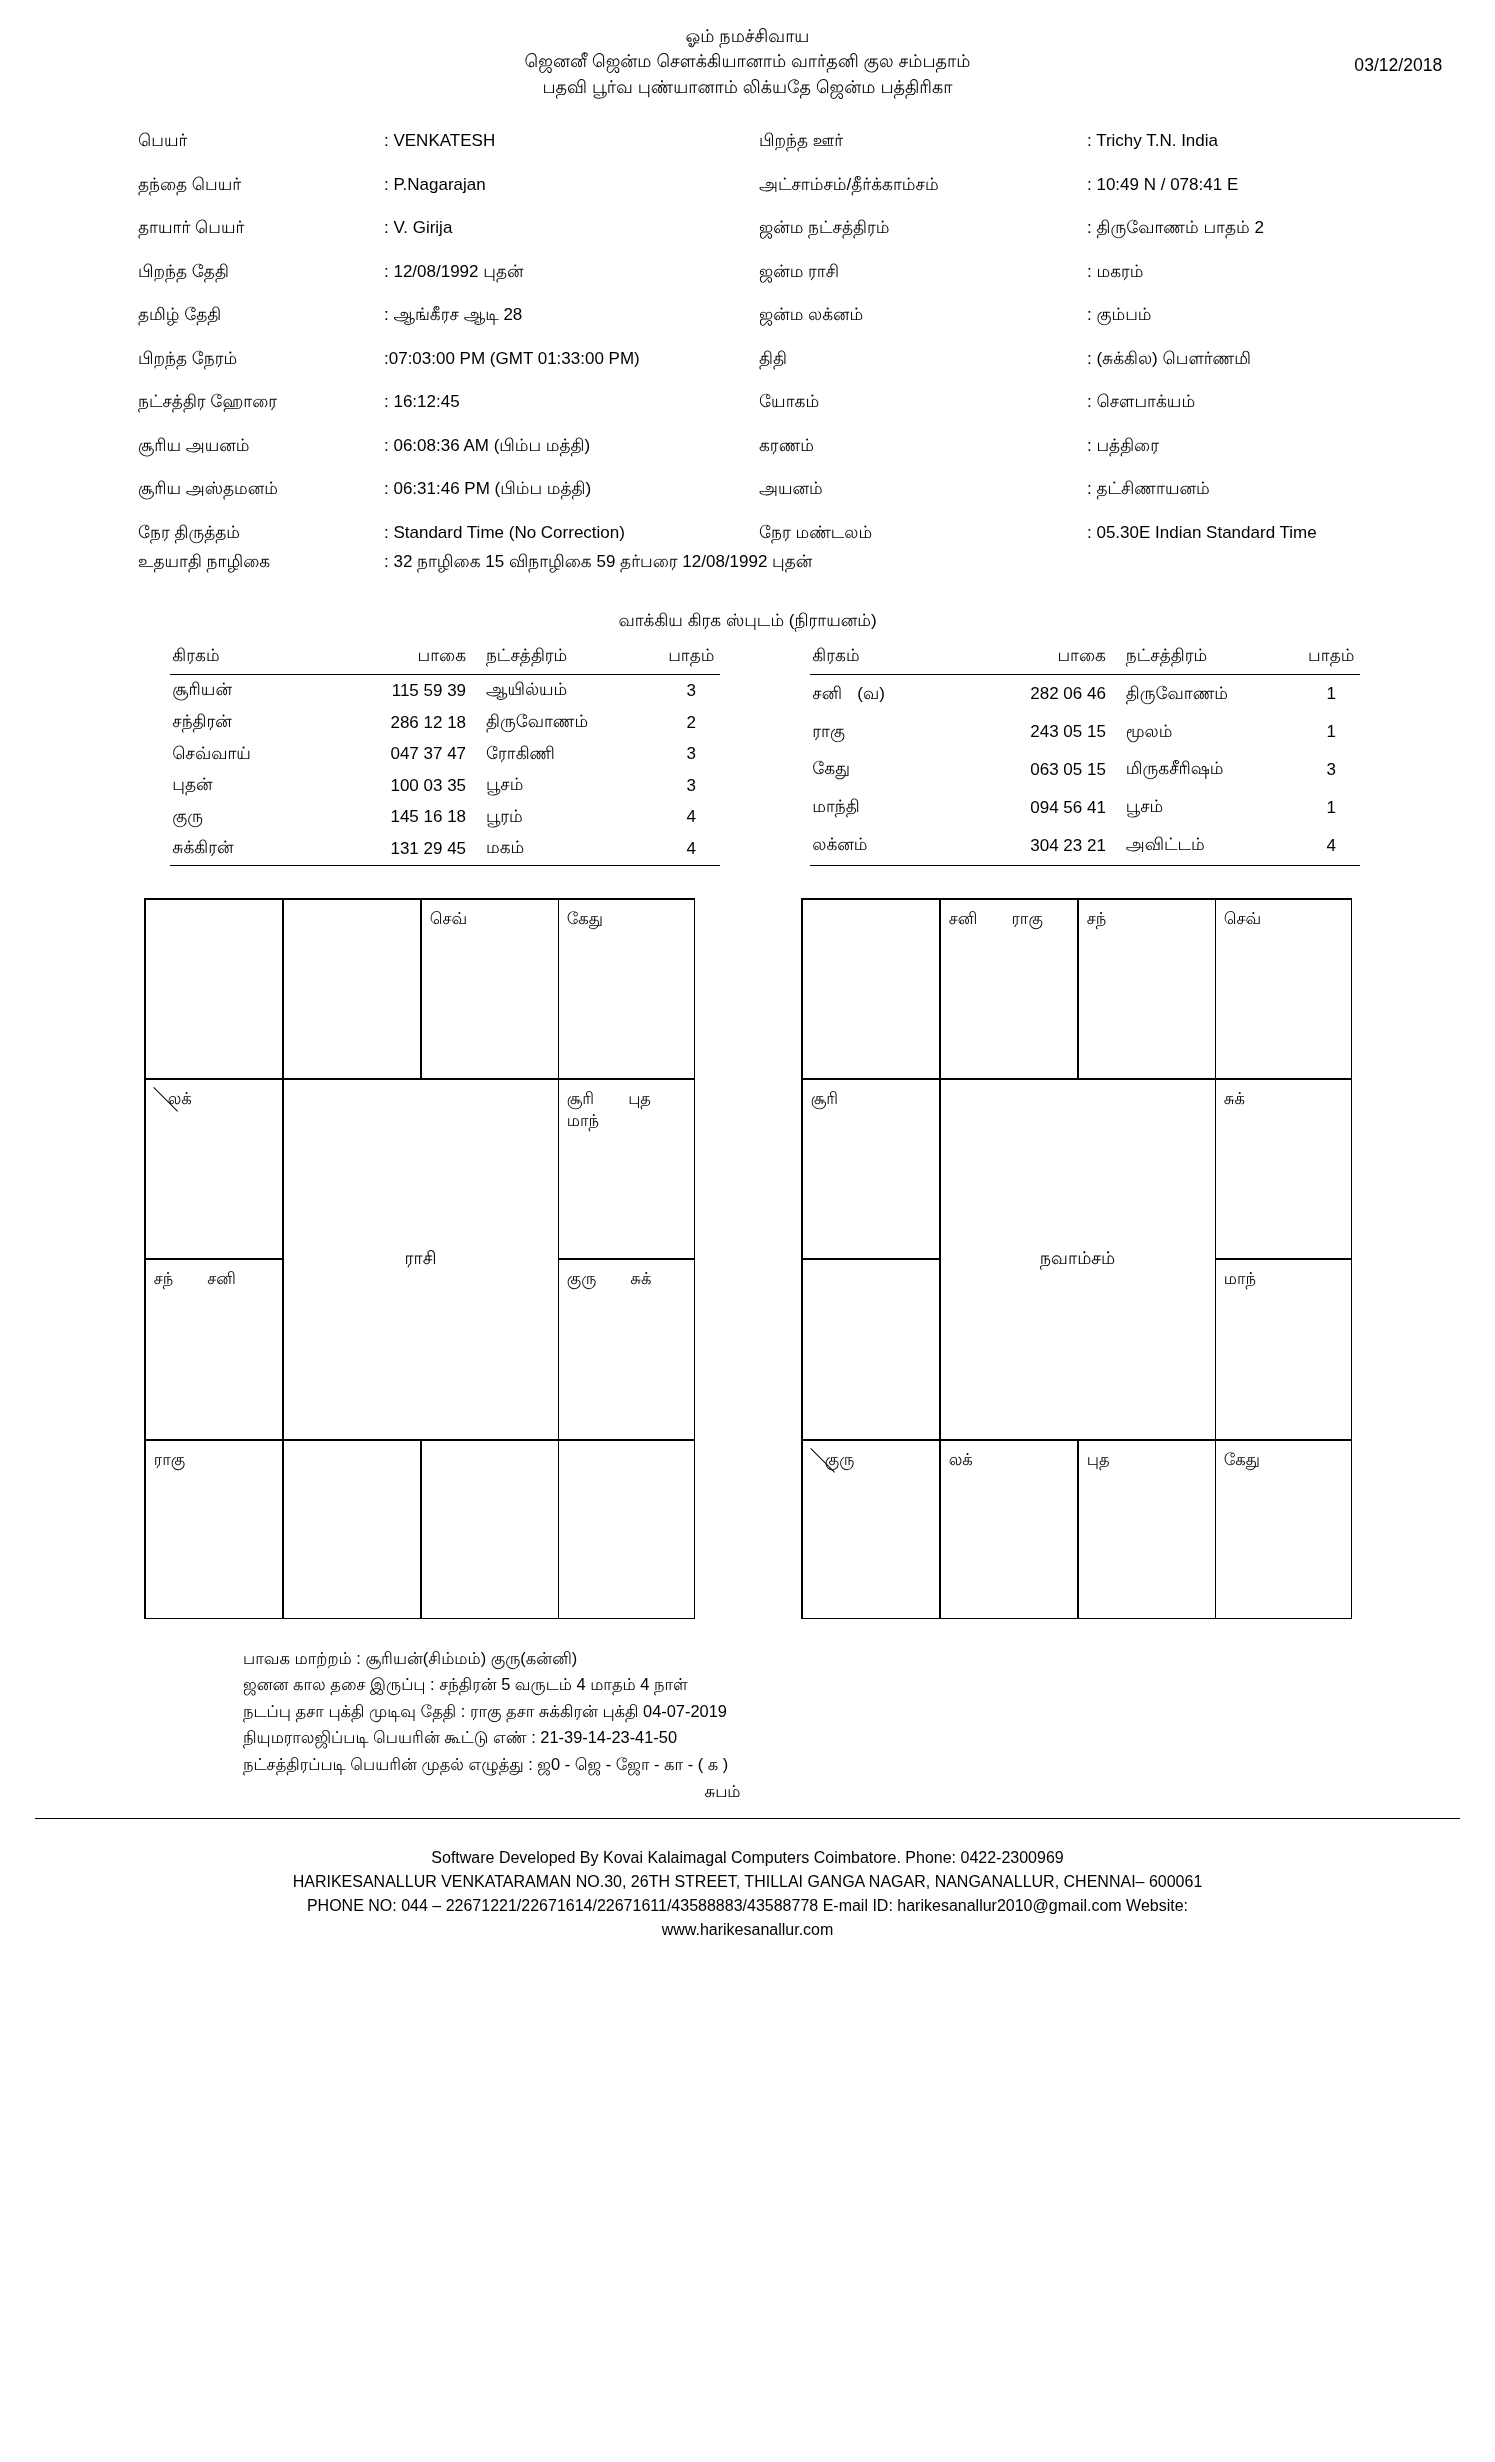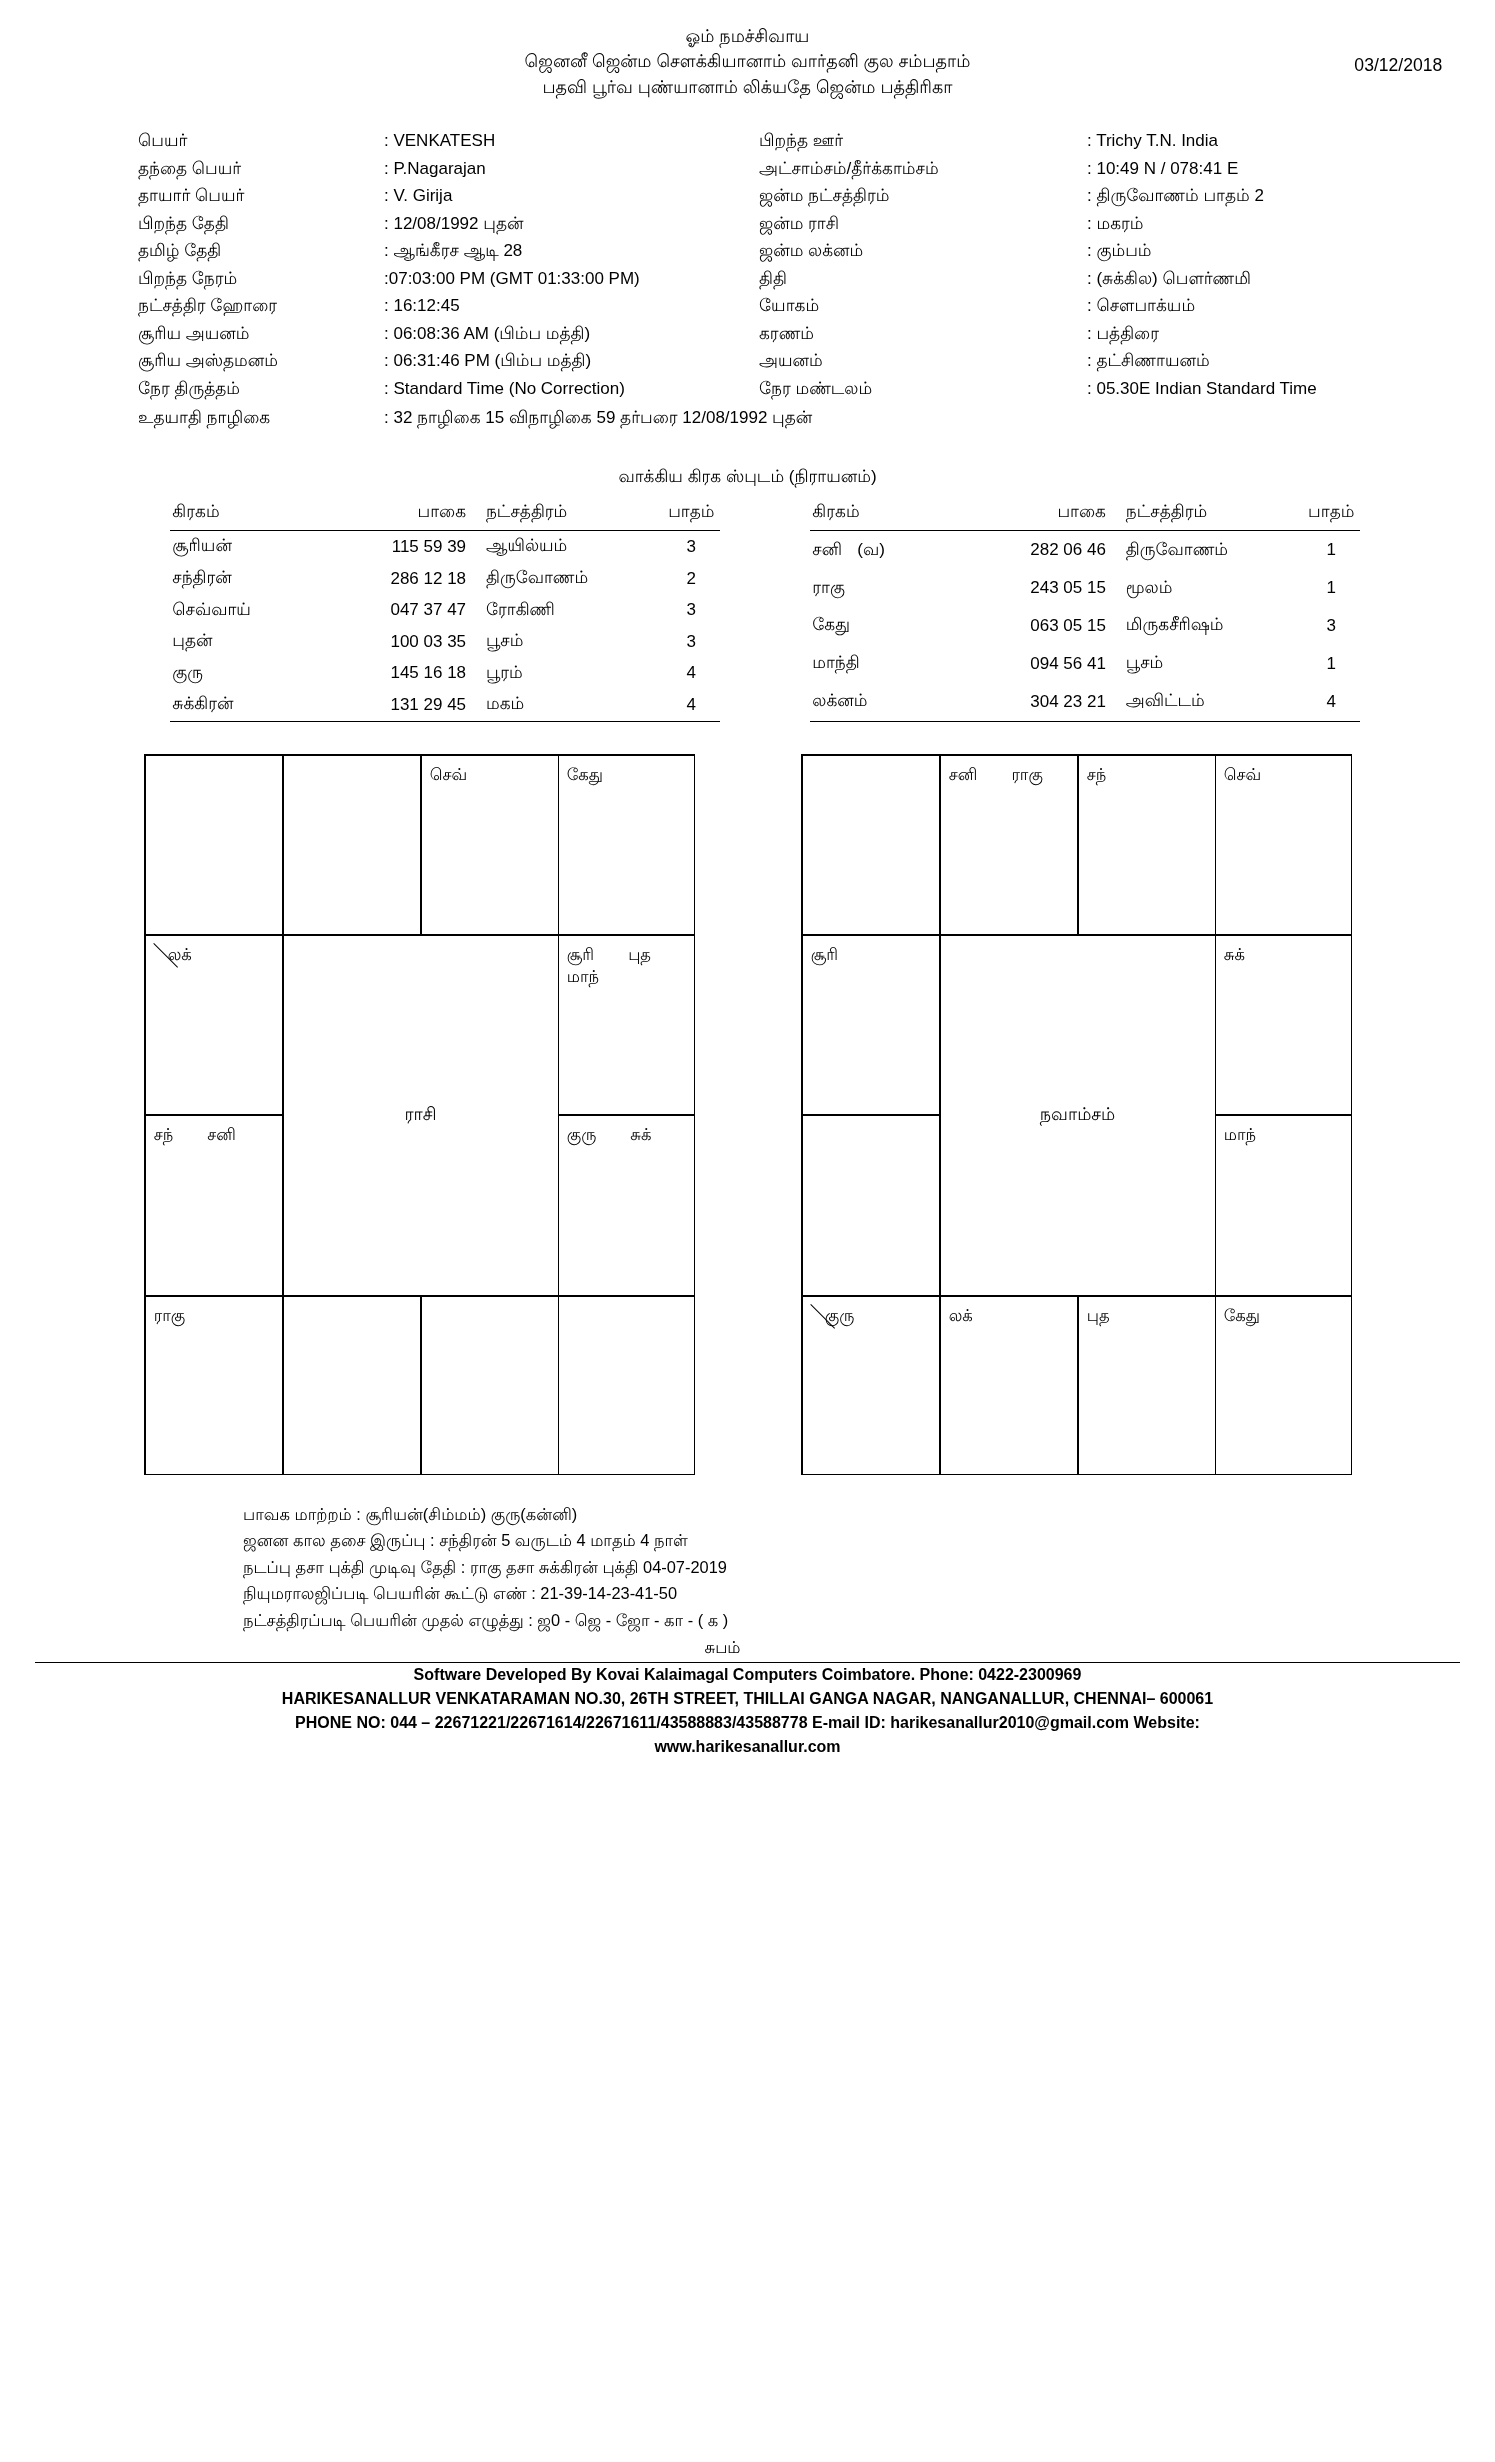--- a/index.html
+++ b/index.html
@@ -35,21 +35,21 @@
     right: 17.6px;
     top: 29px;
     font-size: 17.6px;
   }
 
   
   .particulars {
     margin-top: 27px;
     display: grid;
     grid-template-columns: 246px 375px 328px 410px;
-    row-gap: 0px;
+    row-gap: 16px;
     font-size: 17px;
     line-height: 1.62;
     padding-left: 103px;
   }
   .particulars .lbl { white-space: nowrap; }
   .particulars .val { white-space: nowrap; }
   .wide-row {
     margin-top: 1.2px;
     padding-left: 103px;
     font-size: 17px;
@@ -151,27 +151,26 @@
     font-size: 16.4px;
     line-height: 1.62;
   }
   .notes .centerline {
     text-align: center;
     padding-right: 258px;
   }
 
   
   .footer {
-    margin-top: 2px;
+    margin-top: 14px;
     border-top: 1.8px solid #000;
-    padding-top: 0;
+    padding-top: 27px;
     text-align: center;
     font-size: 16px;
     line-height: 1.5;
-    font-weight: bold;
   }
 </style>
 </head>
 <body>
 
 <div class="page">
 
   <div class="header">
     <span class="line">ஓம் நமச்சிவாய</span>
     <span class="line">ஜெனனீ ஜென்ம சௌக்கியானாம் வார்தனி குல சம்பதாம்</span>

